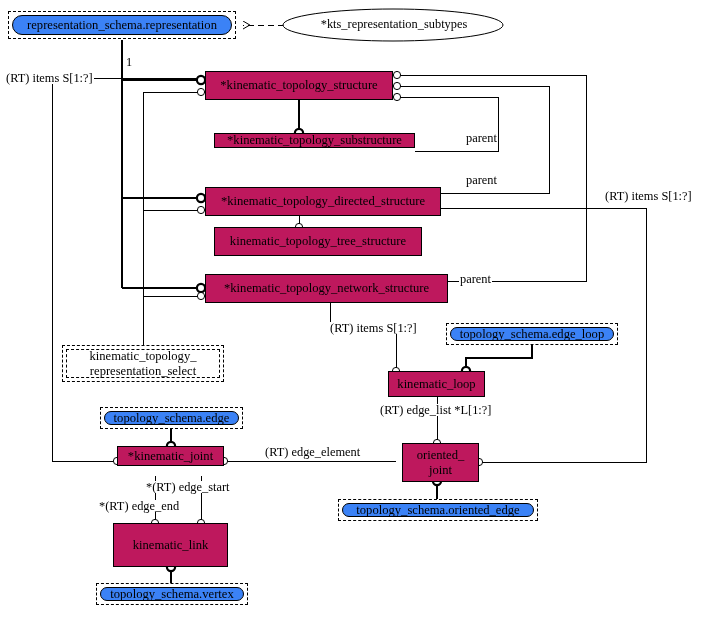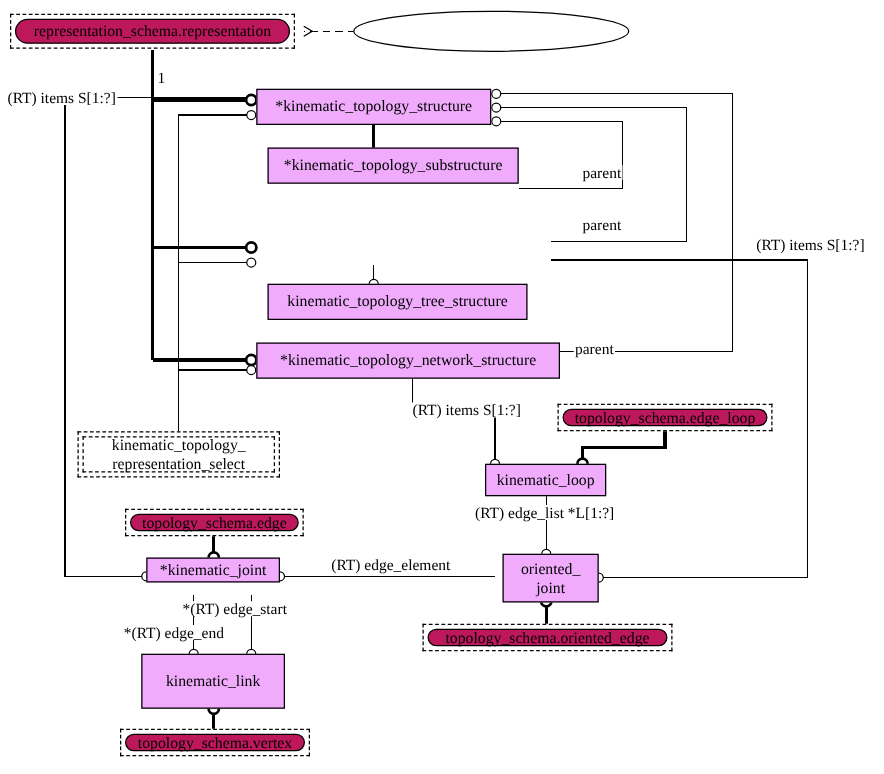--- a/index.html
+++ b/index.html
@@ -13,41 +13,41 @@
   #canvas{position:absolute;left:0;top:0;width:707px;height:619px;}
   svg{position:absolute;left:0;top:0;width:707px;height:619px;}
 
   
   .node{
     position:absolute;
     box-sizing:border-box;
     display:flex;align-items:center;justify-content:center;
     text-align:center;
     line-height:1.12;
-    background:#f0abfc;
+    background:#be185d;
     white-space:pre-line;
   }
   .entity{
     border:1px solid #000;
     font-size:12.6px;
   }
   
   .schemaref{
     border:1px dashed #000;
     padding:3px;
     font-size:12.6px;
     background:#fff;
   }
   .schemaref .inner{
     border:1px solid #000;
     border-radius:11px;
     width:100%;height:100%;
     display:flex;align-items:center;justify-content:center;
     box-sizing:border-box;
-    background:#be185d;
+    background:#3b82f6;
   }
   
   .selectbox{
     border:1px dashed #000;
     padding:3px;
     font-size:12.6px;
     background:#fff;
   }
   .selectbox .inner{
     border:1px dashed #000;
@@ -168,29 +168,33 @@
 
     <ellipse cx="393" cy="25" rx="110" ry="16" fill="#fff" stroke="#000" stroke-width="1"></ellipse>
   </svg>
 
   <div class="node schemaref" style="left:8px;top:11px;width:228px;height:28px;">
     <div class="inner">
       <span>representation_schema.representation</span>
     </div>
   </div>
 
+  <div class="lbl" style="left:298px;top:18px;width:190px;text-align:center;background:transparent;">*kts_representation_subtypes</div>
 
   <div class="node entity" style="left:205px;top:71px;width:188px;height:29px;">
     <span>*kinematic_topology_structure</span>
   </div>
 
-  <div class="node entity" style="left:214px;top:118px;width:201px;height:29px;">
+  <div class="node entity" style="left:214px;top:133px;width:201px;height:15px;">
     <span>*kinematic_topology_substructure</span>
   </div>
 
+  <div class="node entity" style="left:205px;top:187px;width:236px;height:29px;">
+    <span>*kinematic_topology_directed_structure</span>
+  </div>
 
   <div class="node entity" style="left:214px;top:227px;width:208px;height:29px;text-align:right;">
     <span>kinematic_topology_tree_structure</span>
   </div>
 
   <div class="node entity" style="left:205px;top:274px;width:243px;height:29px;">
     <span>*kinematic_topology_network_structure</span>
   </div>
 
   <div class="node selectbox" style="left:62px;top:345px;width:162px;height:37px;">

